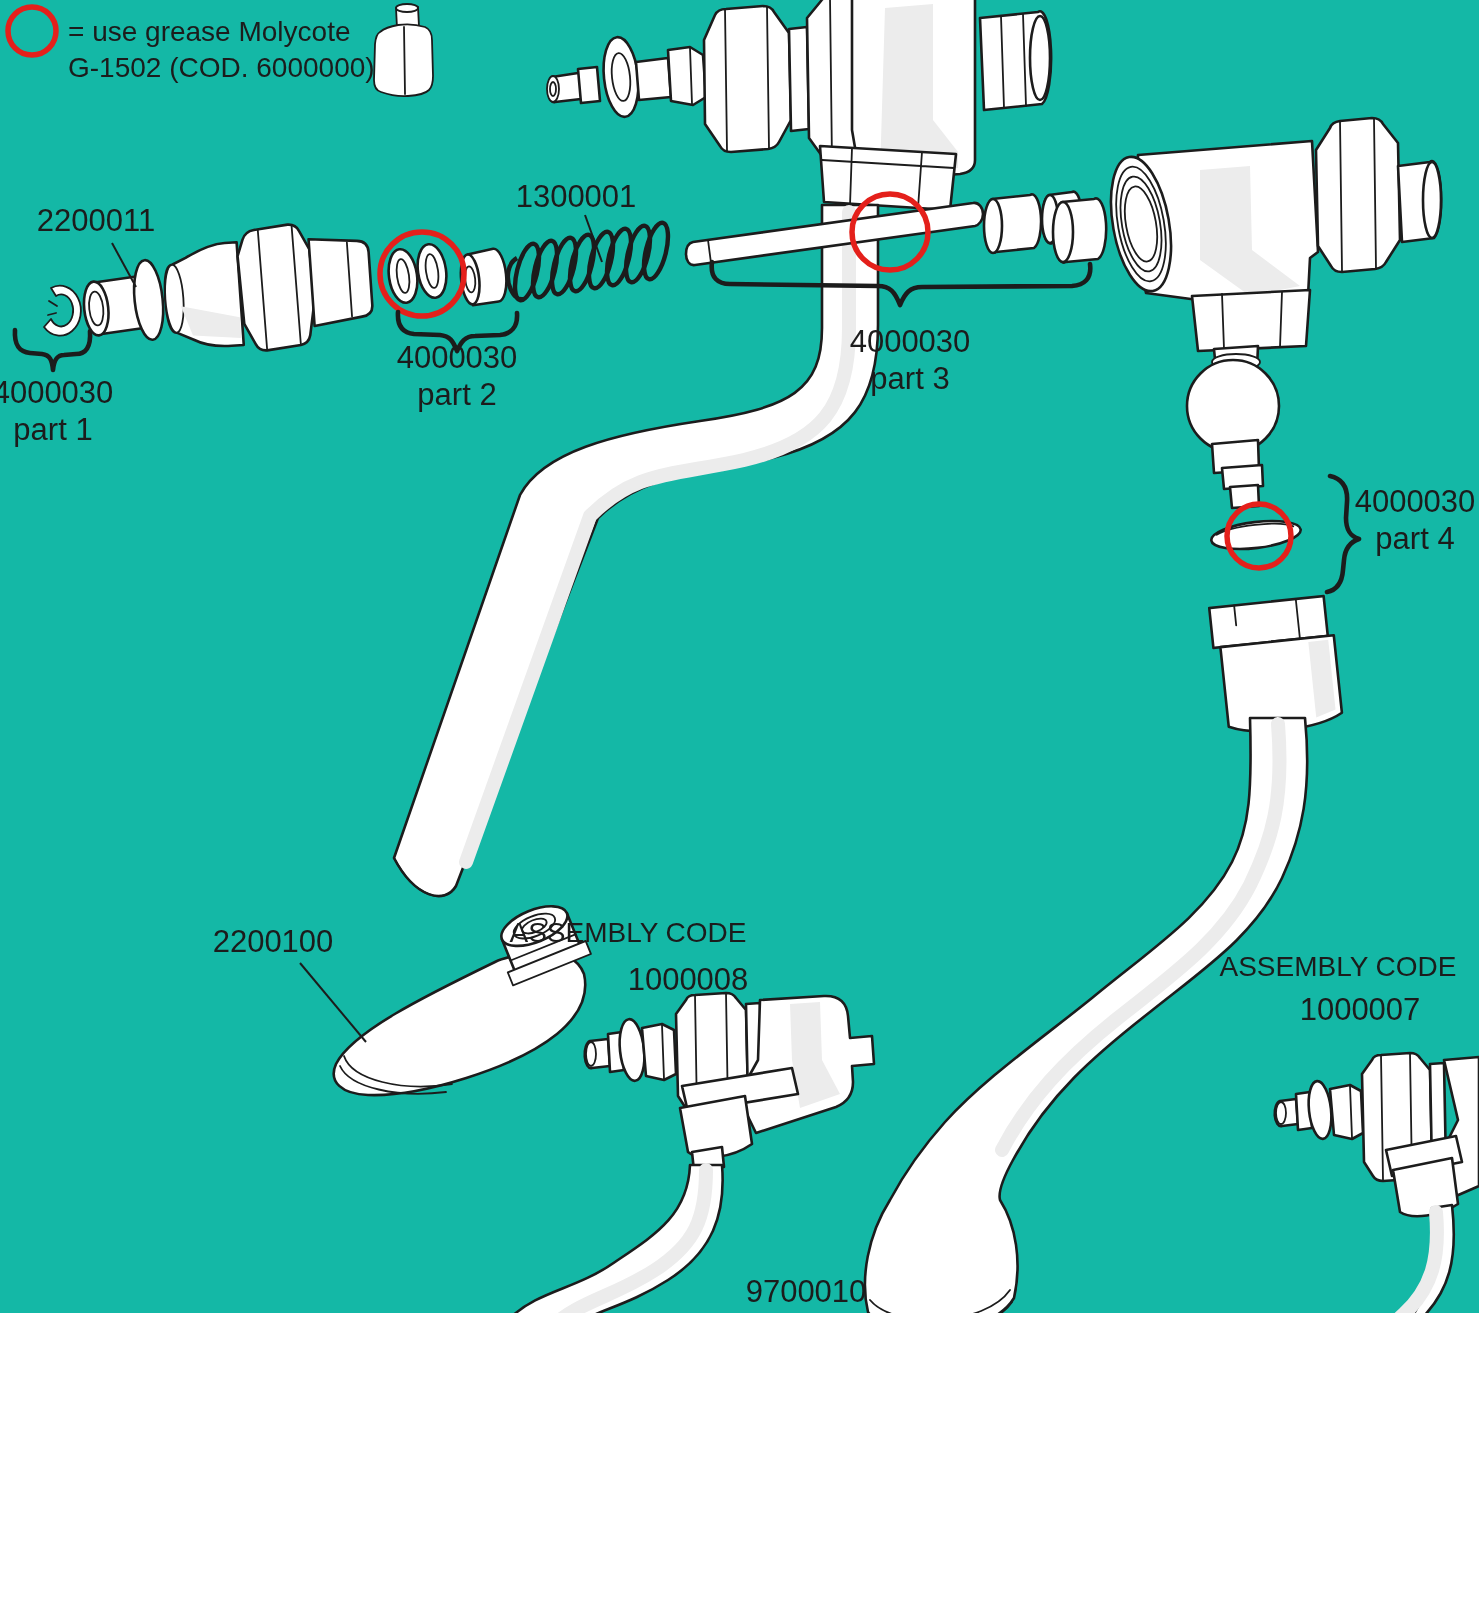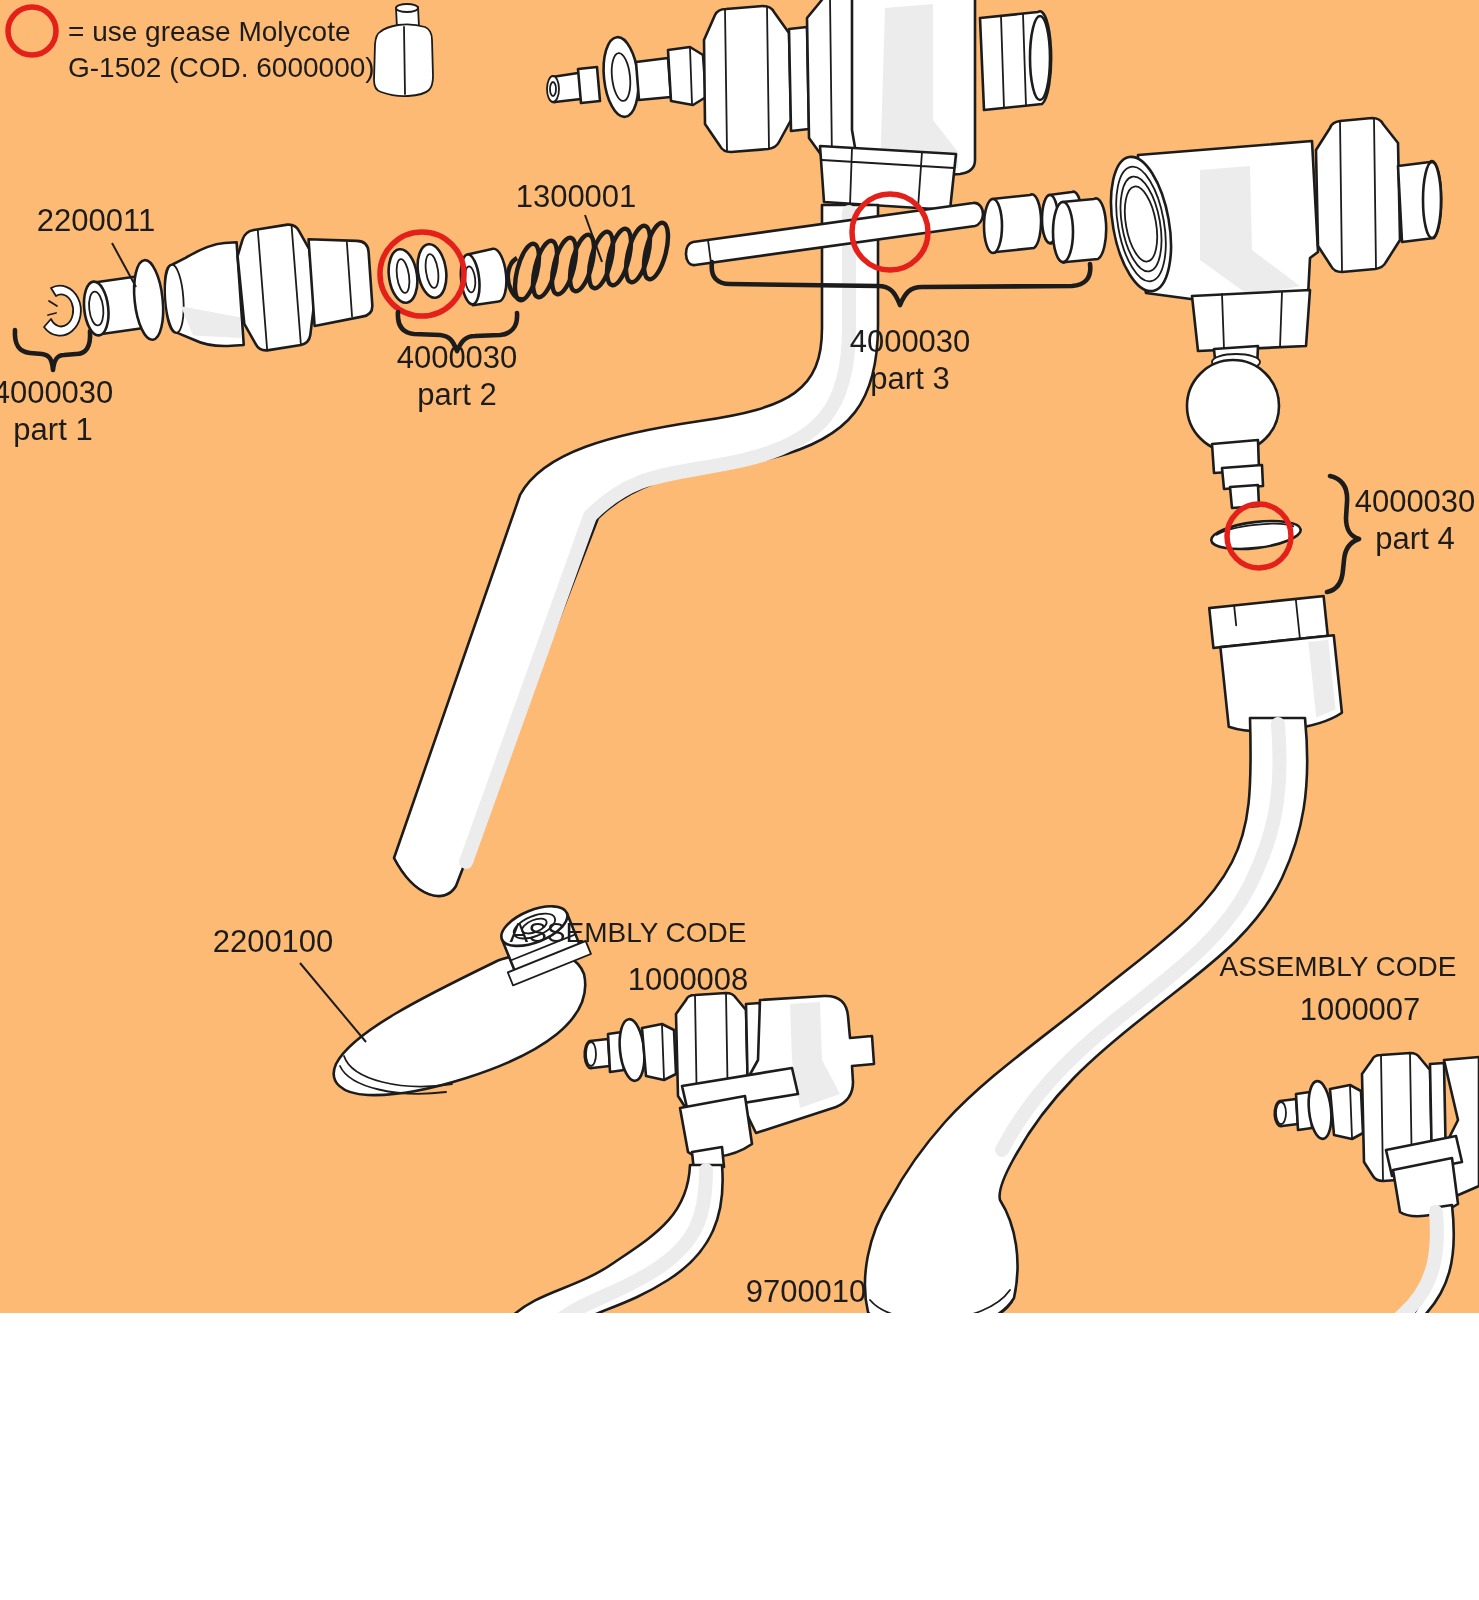--- a/index.html
+++ b/index.html
@@ -1,17 +1,17 @@
 <!DOCTYPE html>
 <html><head>
 <meta charset="utf-8">
 <style>
   html,body{margin:0;padding:0;background:#ffffff;}
   body{font-family:"Liberation Sans", sans-serif;}
-  .stage{width:1479px;height:1313px;position:relative;background:#fdba74;overflow:hidden;}
+  .stage{width:1479px;height:1313px;position:relative;background:#14b8a6;overflow:hidden;}
   svg{display:block;}
   svg text{fill:#1c1c1c;}
   .lbl{font-size:31px;}
   .lbl-sm{font-size:28px;}
   .part{fill:#ffffff;stroke:#1c1c1c;stroke-width:2.6;stroke-linejoin:round;}
   .part-thin{fill:#ffffff;stroke:#1c1c1c;stroke-width:1.8;stroke-linejoin:round;}
   .ln{fill:none;stroke:#1c1c1c;stroke-width:1.8;stroke-linecap:round;}
   .coil{fill:none;stroke:#1c1c1c;stroke-width:4.4;}
   .brace{fill:none;stroke:#1c1c1c;stroke-width:4.6;stroke-linecap:round;stroke-linejoin:round;}
   .leader{fill:none;stroke:#1c1c1c;stroke-width:2;}

